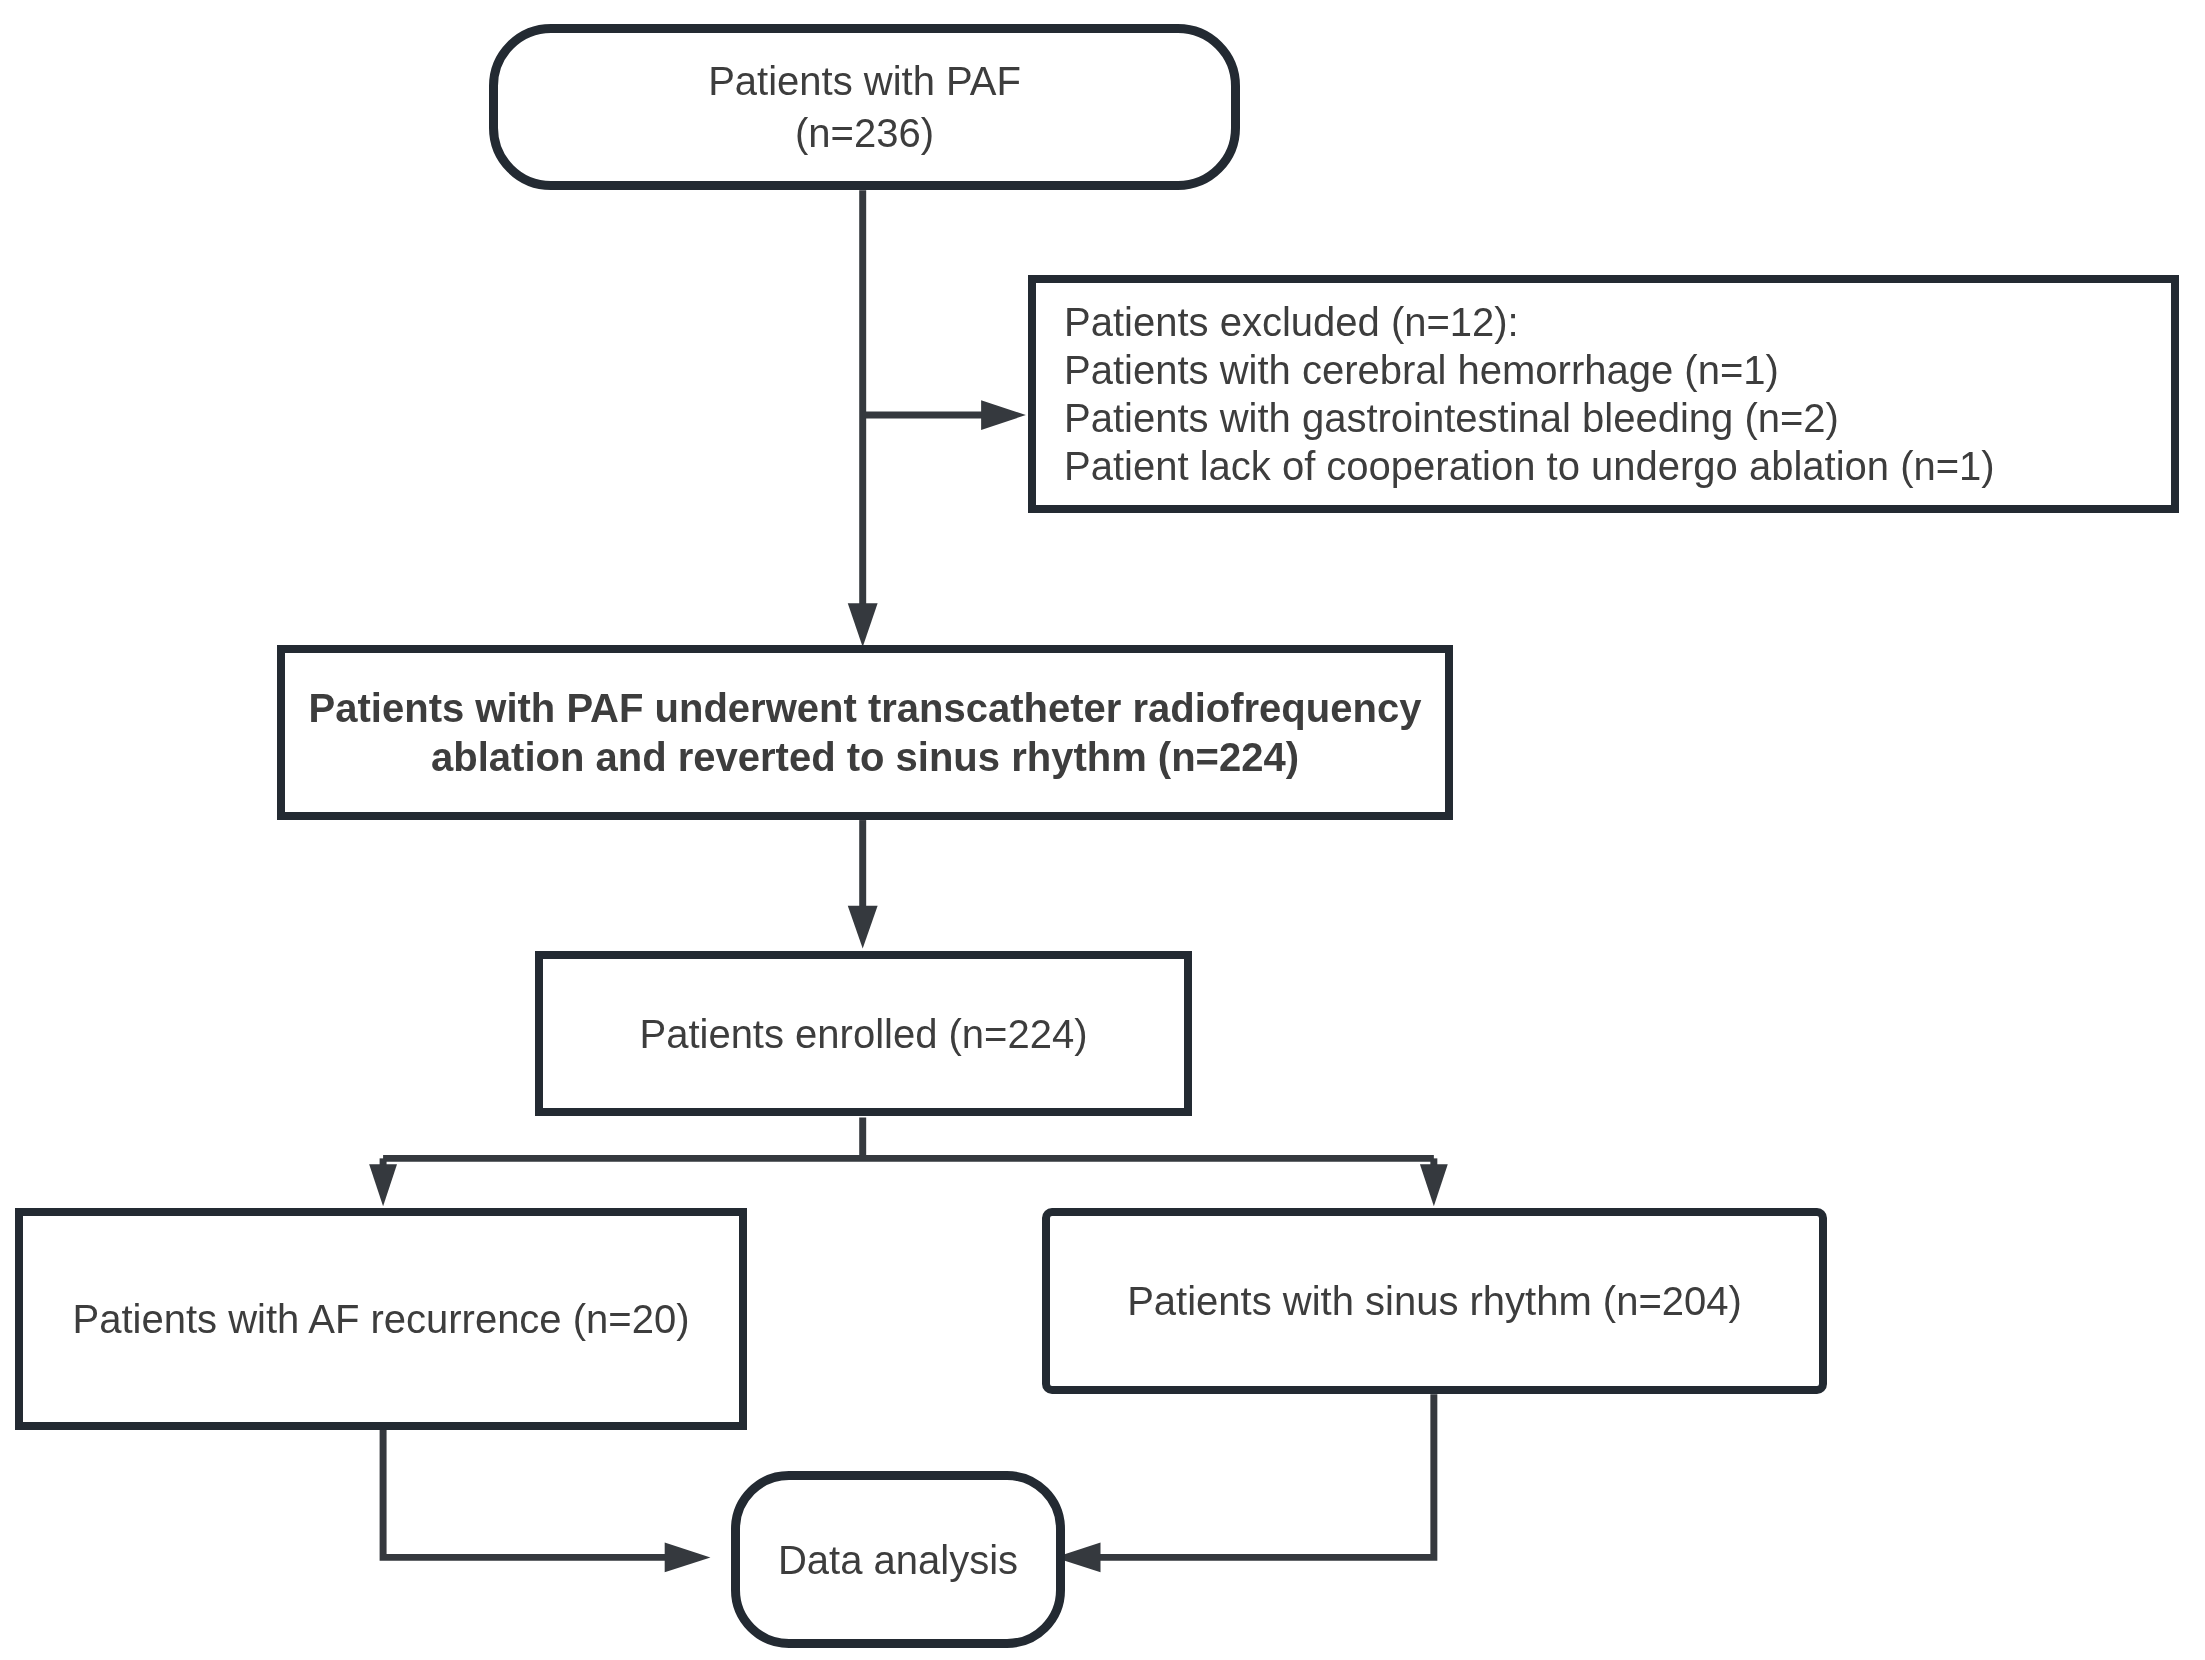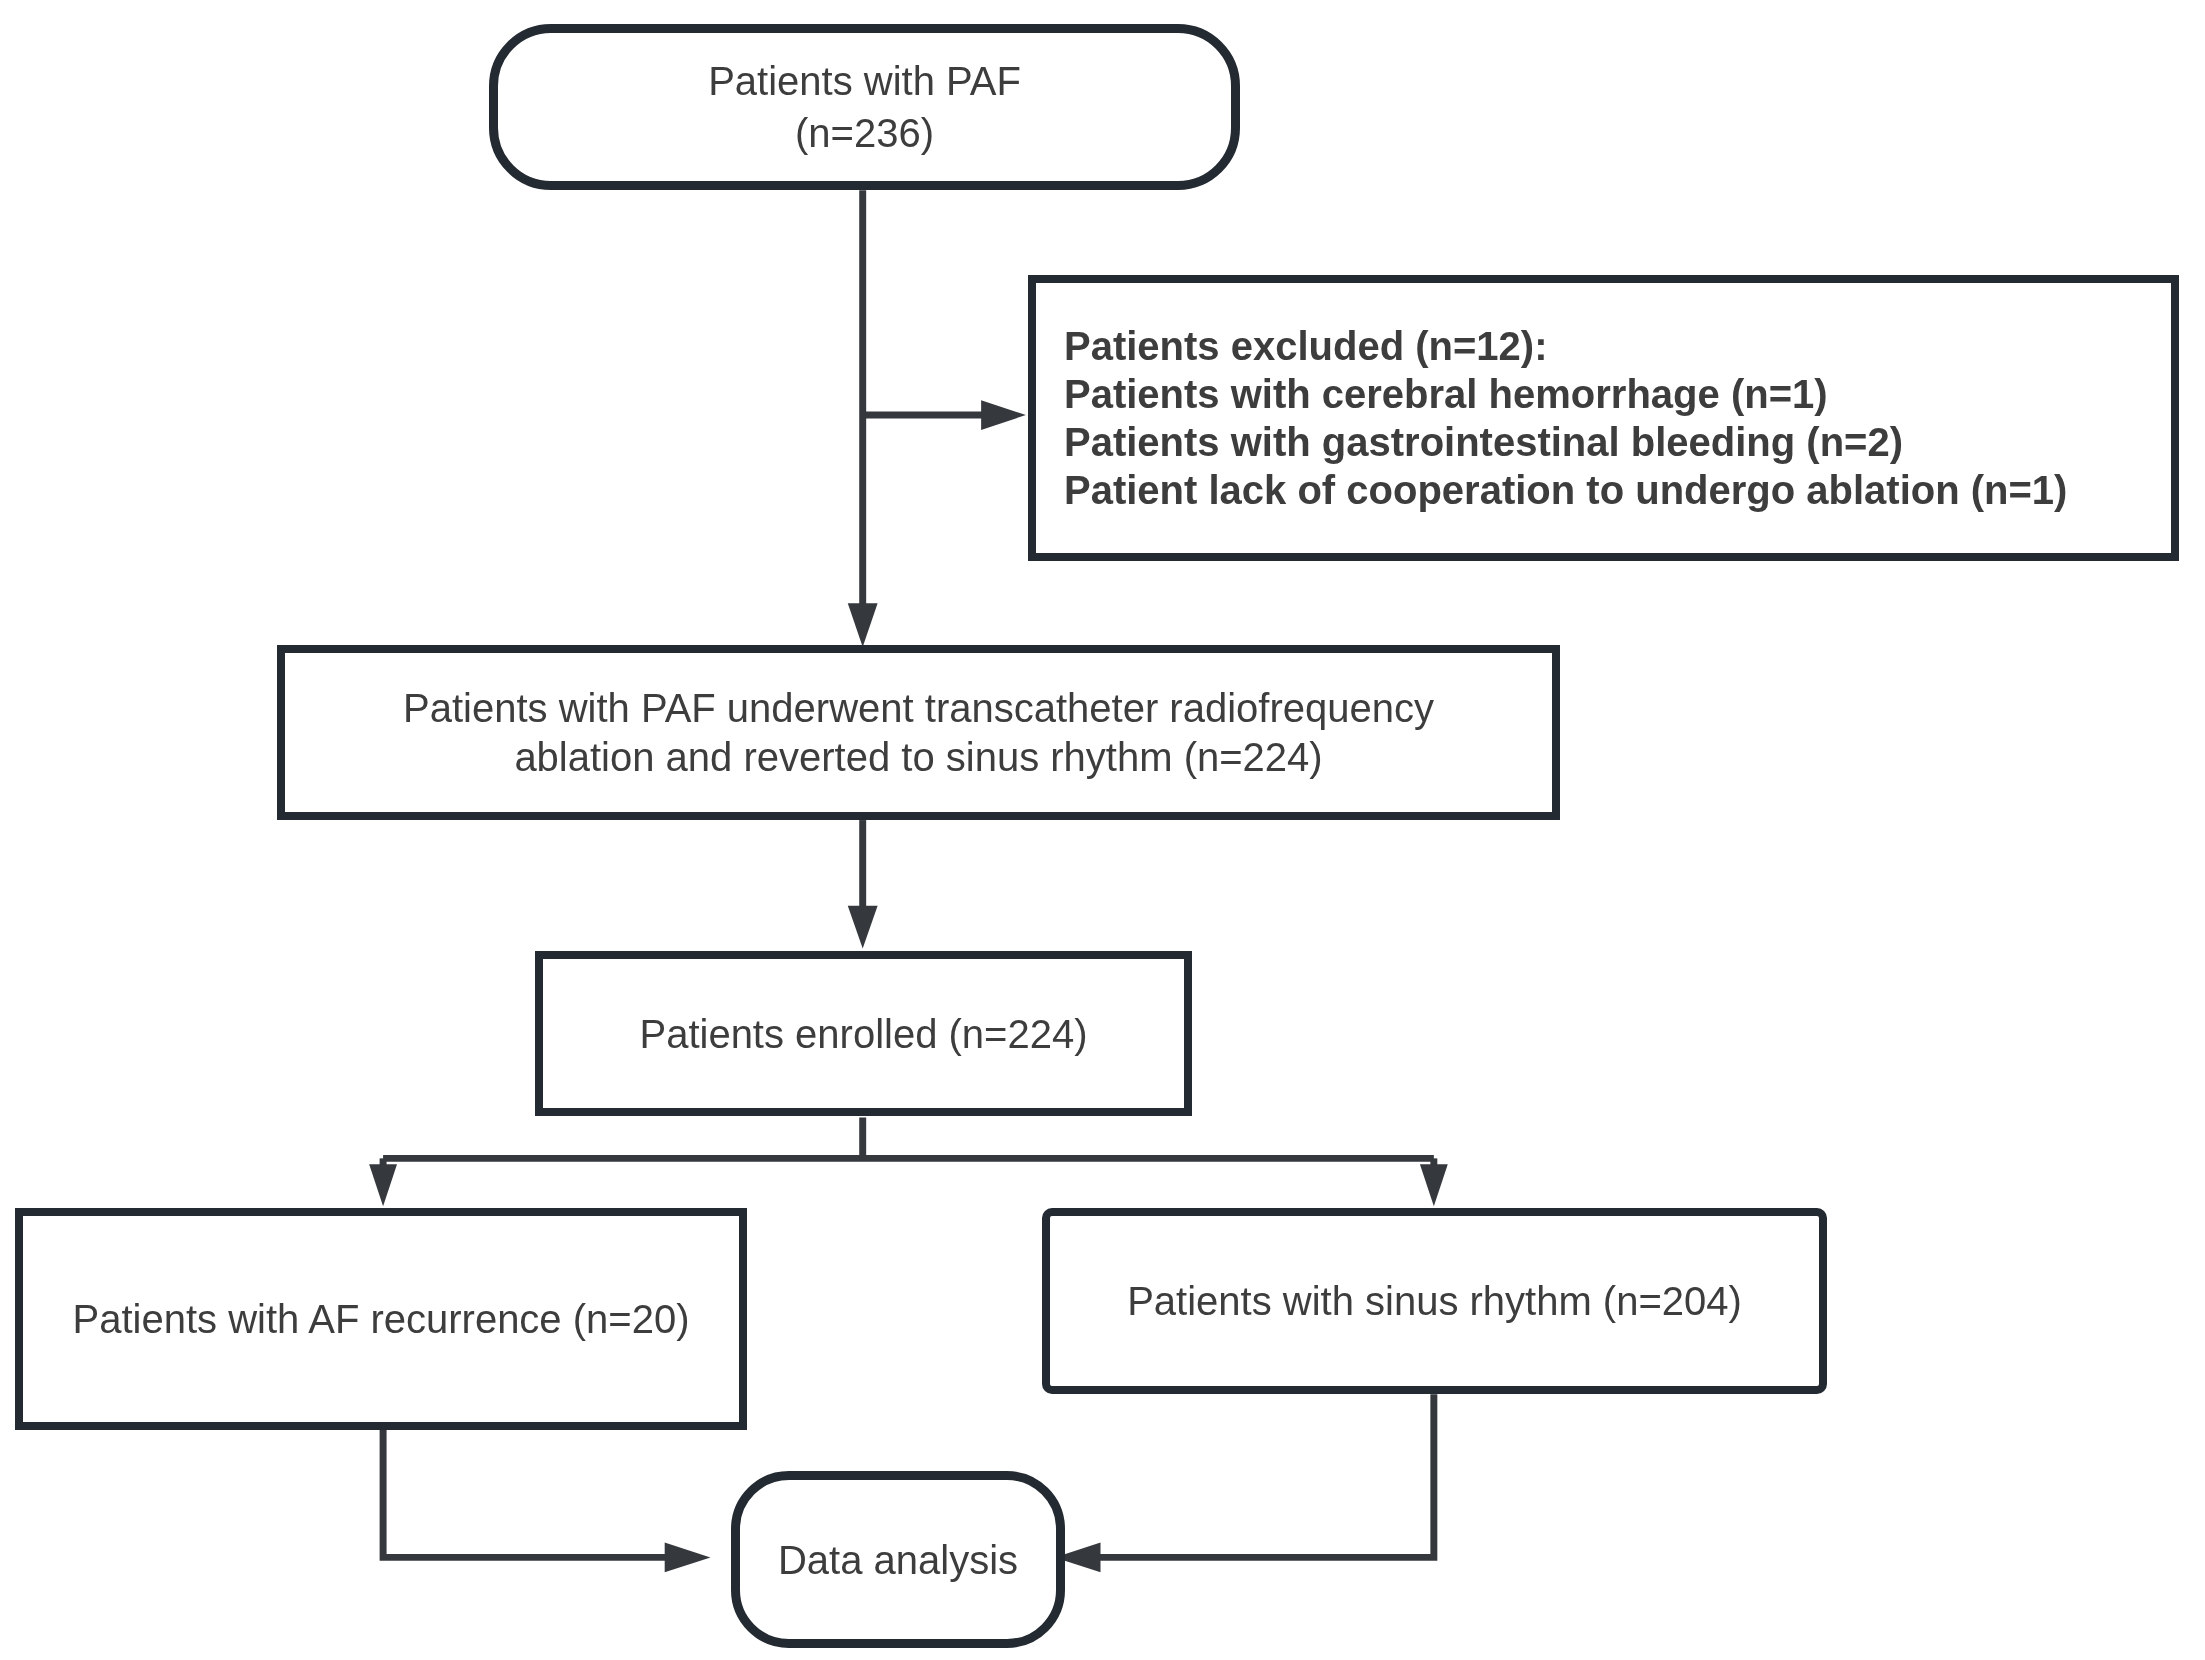--- a/index.html
+++ b/index.html
@@ -27,26 +27,25 @@
     background:#ffffff;
     border:8px solid var(--box-border);
     display:flex;flex-direction:column;justify-content:center;align-items:center;
     font-size:40px;line-height:52px;
     text-align:left;
   }
   .node .line{white-space:nowrap;}
   .stadium{border-radius:62px;border-width:9px;}
   .node-paf{left:489px;top:24px;width:751px;height:166px;}
   .node-excluded{
-    left:1028px;top:275px;width:1151px;height:286px;
+    left:1028px;top:275px;width:1151px;height:238px;
     align-items:flex-start;text-align:left;padding:0 28px;
     line-height:48px;
-    font-weight:bold;
   }
-  .node-ablation{left:277px;top:645px;width:1283px;height:175px;line-height:49px;}
+  .node-ablation{left:277px;top:645px;width:1176px;height:175px;line-height:49px;font-weight:bold;}
   .node-enrolled{left:535px;top:951px;width:657px;height:165px;}
   .node-af{left:15px;top:1208px;width:732px;height:222px;}
   .node-sinus{left:1042px;top:1208px;width:785px;height:186px;border-radius:10px;}
   .node-analysis{left:715px;top:1471px;width:334px;height:177px;border-radius:58px;margin-left:16px;}
 </style>
 </head>
 <body>
 
 <div class="canvas">
 

